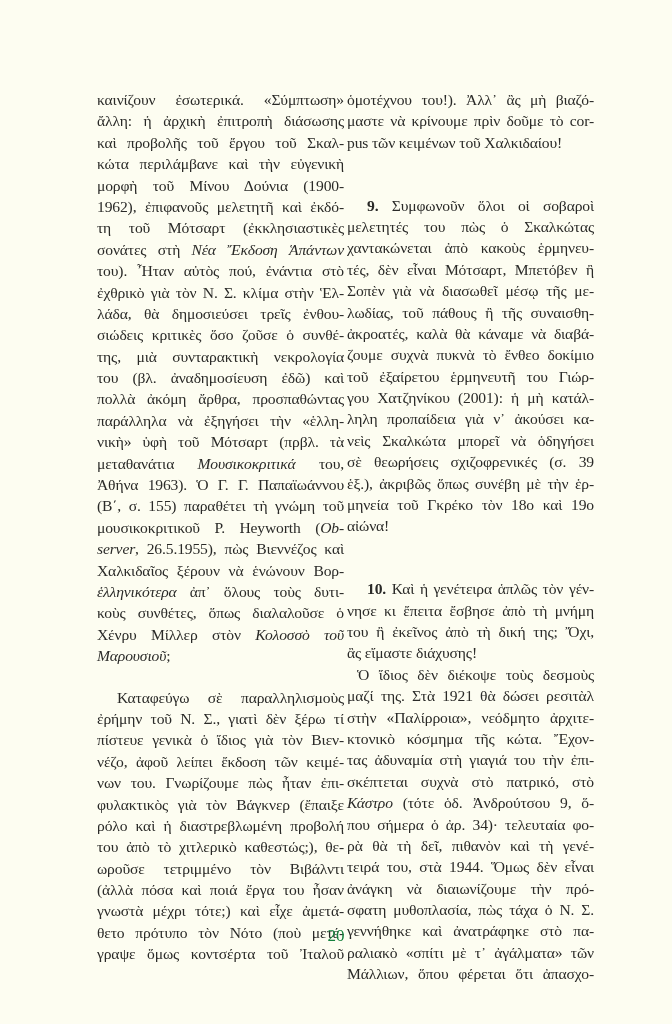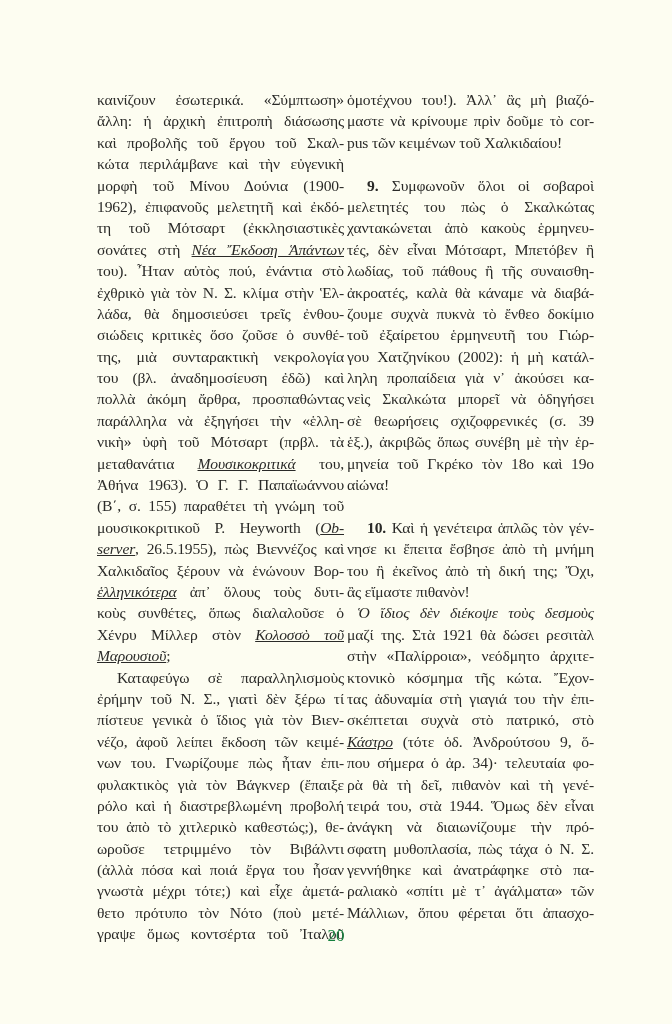--- a/index.html
+++ b/index.html
@@ -39,33 +39,33 @@
     text-align-last: justify;
     height: 21.4px;
     overflow: visible;
     letter-spacing: -0.15px;
   }
   .line.last {
     text-align-last: left;
   }
   .line.indent {
     padding-left: 20px;
+    margin-top: 20px;
   }
   .line.indent-small {
     padding-left: 10px;
-    font-style: italic;
   }
   .gap {
     display: block;
     height: 21.4px;
   }
   .num {
     font-weight: bold;
   }
-  em { font-style: italic; text-decoration: underline; }
+  em { font-style: italic; }
   .page-number {
     position: absolute;
     left: 0;
     width: 672px;
     top: 912px;
     text-align: center;
     font-family: "Liberation Serif", "DejaVu Serif", serif;
     font-size: 17px;
     color: #15803d;
     margin-top: 14px;
@@ -119,36 +119,37 @@
     </div>
   <div class="column col-right" id="col-right">
       <span class="line">ὁμοτέχνου του!). Ἀλλ᾽ ἂς μὴ βιαζό-</span>
       <span class="line">μαστε νὰ κρίνουμε πρὶν δοῦμε τὸ cor-</span>
       <span class="line last">pus τῶν κειμένων τοῦ Χαλκιδαίου!</span>
       <span class="gap"></span>
       <span class="line indent"><span class="num">9.</span> Συμφωνοῦν ὅλοι οἱ σοβαροὶ</span>
       <span class="line">μελετητές του πὼς ὁ Σκαλκώτας</span>
       <span class="line">χαντακώνεται ἀπὸ κακοὺς ἑρμηνευ-</span>
       <span class="line">τές, δὲν εἶναι Μότσαρτ, Μπετόβεν ἢ</span>
+      <span class="line">Σοπὲν γιὰ νὰ διασωθεῖ μέσῳ τῆς με-</span>
       <span class="line">λωδίας, τοῦ πάθους ἢ τῆς συναισθη-</span>
       <span class="line">ἀκροατές, καλὰ θὰ κάναμε νὰ διαβά-</span>
       <span class="line">ζουμε συχνὰ πυκνὰ τὸ ἔνθεο δοκίμιο</span>
       <span class="line">τοῦ ἐξαίρετου ἑρμηνευτῆ του Γιώρ-</span>
-      <span class="line">γου Χατζηνίκου (2002): ἡ μὴ κατάλ-</span>
+      <span class="line">γου Χατζηνίκου (2001): ἡ μὴ κατάλ-</span>
       <span class="line">ληλη προπαίδεια γιὰ ν᾽ ἀκούσει κα-</span>
       <span class="line">νεὶς Σκαλκώτα μπορεῖ νὰ ὁδηγήσει</span>
       <span class="line">σὲ θεωρήσεις σχιζοφρενικές (σ. 39</span>
       <span class="line">ἑξ.), ἀκριβῶς ὅπως συνέβη μὲ τὴν ἑρ-</span>
       <span class="line">μηνεία τοῦ Γκρέκο τὸν 18ο καὶ 19ο</span>
       <span class="line last">αἰώνα!</span>
       <span class="gap"></span>
       <span class="line indent"><span class="num">10.</span> Καὶ ἡ γενέτειρα ἁπλῶς τὸν γέν-</span>
       <span class="line">νησε κι ἔπειτα ἔσβησε ἀπὸ τὴ μνήμη</span>
       <span class="line">του ἢ ἐκεῖνος ἀπὸ τὴ δική της; Ὄχι,</span>
-      <span class="line last">ἂς εἴμαστε πιθανὸν!</span>
+      <span class="line last">ἂς εἴμαστε διάχυσης!</span>
       <span class="line indent-small">Ὁ ἴδιος δὲν διέκοψε τοὺς δεσμοὺς</span>
       <span class="line">μαζί της. Στὰ 1921 θὰ δώσει ρεσιτὰλ</span>
       <span class="line">στὴν «Παλίρροια», νεόδμητο ἀρχιτε-</span>
       <span class="line">κτονικὸ κόσμημα τῆς κώτα. Ἔχον-</span>
       <span class="line">τας ἀδυναμία στὴ γιαγιά του τὴν ἐπι-</span>
       <span class="line">σκέπτεται συχνὰ στὸ πατρικό, στὸ</span>
       <span class="line"><em>Κάστρο</em> (τότε ὁδ. Ἀνδρούτσου 9, ὅ-</span>
       <span class="line">που σήμερα ὁ ἀρ. 34)· τελευταία φο-</span>
       <span class="line">ρὰ θὰ τὴ δεῖ, πιθανὸν καὶ τὴ γενέ-</span>
       <span class="line">τειρά του, στὰ 1944. Ὅμως δὲν εἶναι</span>

